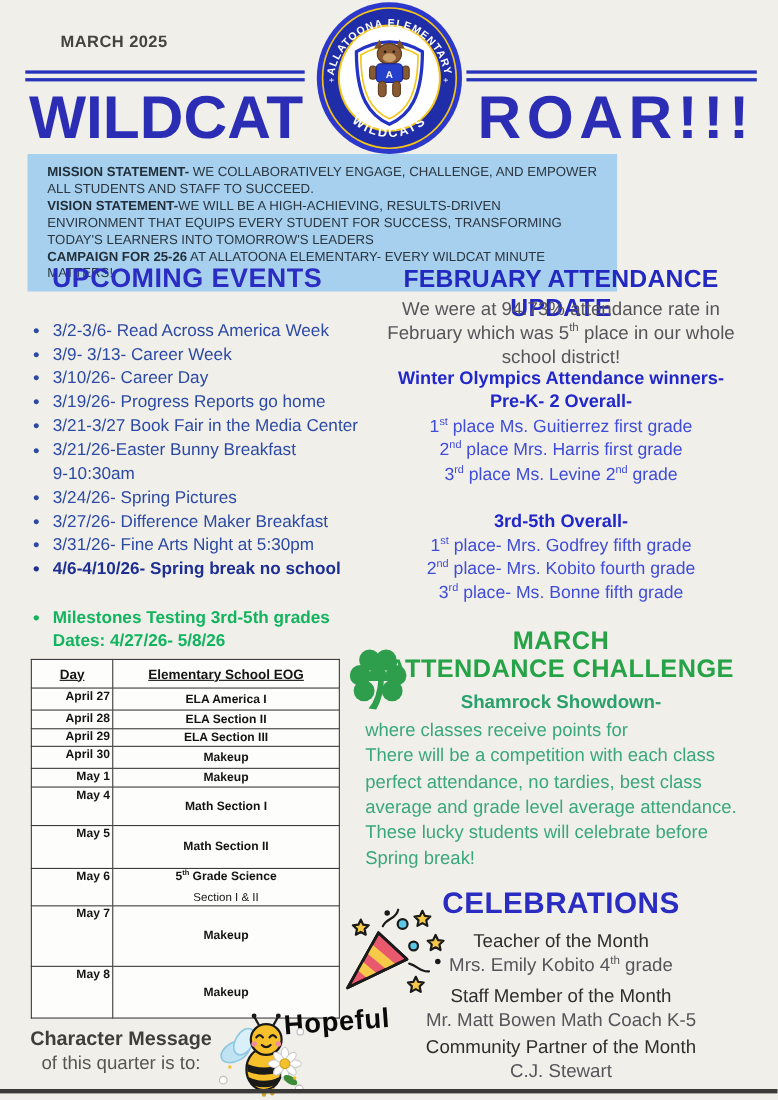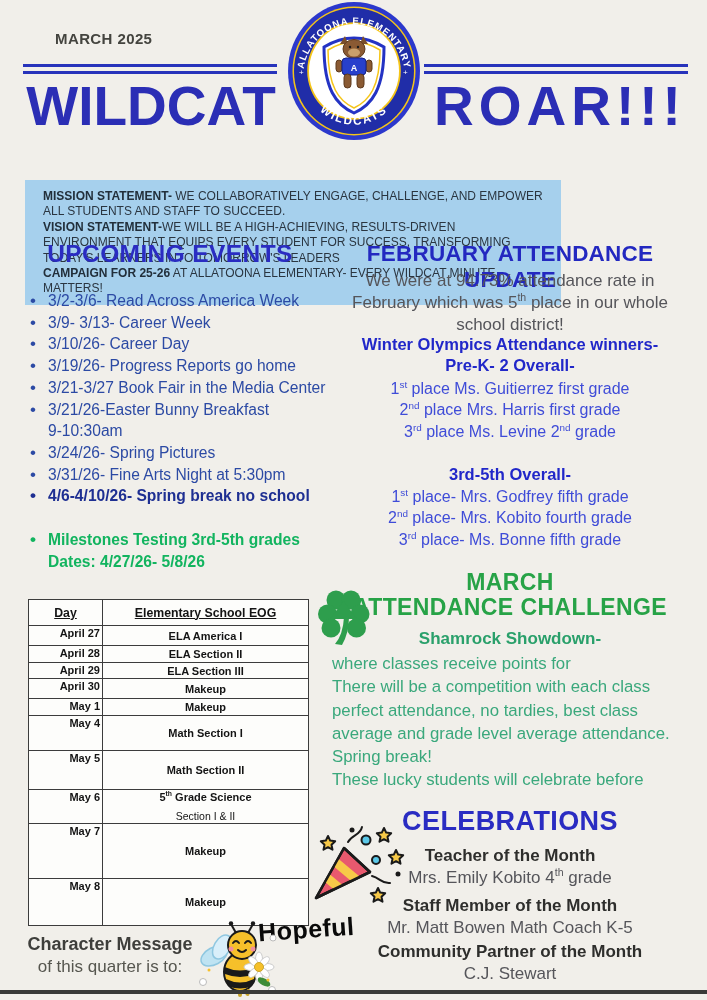--- a/index.html
+++ b/index.html
@@ -17,21 +17,21 @@
   .rule.r2{left:424px;top:70.5px;width:264px;}
   .title{position:absolute;top:79px;font-weight:900;font-size:55px;line-height:1;
          color:#2b2eb5;text-align:center;}
   .title.left{left:12px;width:278px;letter-spacing:0;}
   .title.right{left:424px;width:272px;letter-spacing:5px;}
   .logo{position:absolute;left:286px;top:0;width:136px;height:142px;}
 
   
   .mission{position:absolute;left:25px;top:140px;width:536px;box-sizing:border-box;
            background:#a6d0ed;padding:9px 18px 8px 18px;color:#2a3540;
-           font-size:12px;line-height:15.4px;font-weight:500;margin-top:40px;}
+           font-size:12px;line-height:15.4px;font-weight:500;}
   .mission p{margin:0;}
   .mission b{font-weight:800;color:#222f3b;}
 
   
   .marker{font-weight:900;color:#2a2cc2;letter-spacing:.4px;}
 
   
   .events-title{position:absolute;left:15px;top:240px;width:310px;text-align:center;
                 font-size:24.5px;}
   .events-list{position:absolute;left:30px;top:290px;width:330px;font-size:15.6px;
@@ -73,21 +73,21 @@
   .prek{top:378px;}
   .upper-h{top:465px;font-size:16.5px;font-weight:800;color:#2127c9;}
   .upper{top:486px;}
   .march-title{top:570px;font-size:23px;color:#27a347;line-height:25px;letter-spacing:.4px;font-weight:900;}
   .shamrock{position:absolute;left:318px;top:589px;width:52px;height:58px;}
   .showdown{top:629px;font-size:17px;font-weight:800;color:#2aa06b;}
   .challenge-body{position:absolute;left:332px;top:652px;width:375px;text-align:left;
                   font-size:16.8px;color:#3aa87c;line-height:23.3px;white-space:nowrap;}
   .cele-title{top:806px;font-size:27px;}
   .popper{position:absolute;left:308px;top:820px;width:98px;height:86px;}
-  .cele-label{font-size:17px;font-weight:700;color:#2e2e2c;}
+  .cele-label{font-size:17px;font-weight:400;color:#2e2e2c;}
   .cele-value{font-size:17px;color:#55555a;}
   .t-label{top:846px;} .t-value{top:868px;}
   .s-label{top:896px;} .s-value{top:918px;}
   .p-label{top:942px;} .p-value{top:964px;}
 
   .sup{font-size:62%;vertical-align:super;line-height:0;}
 
   .bottom-rule{position:absolute;left:0;top:990px;width:707px;height:3.5px;background:#3a3a38;}
 </style>
 </head>
@@ -149,20 +149,21 @@
 
   <div class="events-list">
     <div class="item bullet">3/2-3/6- Read Across America Week</div>
     <div class="item bullet">3/9- 3/13- Career Week</div>
     <div class="item bullet">3/10/26- Career Day</div>
     <div class="item bullet">3/19/26- Progress Reports go home</div>
     <div class="item bullet">3/21-3/27 Book Fair in the Media Center</div>
     <div class="item bullet">3/21/26-Easter Bunny Breakfast</div>
     <div class="item">9-10:30am</div>
     <div class="item bullet">3/24/26- Spring Pictures</div>
+    <div class="item bullet">3/27/26- Difference Maker Breakfast</div>
     <div class="item bullet">3/31/26- Fine Arts Night at 5:30pm</div>
     <div class="item bullet bold">4/6-4/10/26- Spring break no school</div>
     <div class="milestones">
       <div class="item bullet">Milestones Testing 3rd-5th grades</div>
       <div class="item">Dates: 4/27/26- 5/8/26</div>
     </div>
   </div>
 
   <table class="eog">
     <colgroup>
@@ -306,22 +307,22 @@
     </g>
   </svg>
 
   <div class="rline showdown">Shamrock Showdown-</div>
 
   <div class="challenge-body">
     <div>where classes receive points for</div>
     <div>There will be a competition with each class</div>
     <div>perfect attendance, no tardies, best class</div>
     <div>average and grade level average attendance.</div>
+    <div>These lucky students will celebrate before</div>
     <div>Spring break!</div>
-    <div>These lucky students will celebrate before</div>
   </div>
 
   <div class="rline cele-title marker">CELEBRATIONS</div>
 
   <svg class="popper" viewBox="0 0 98 86" xmlns="http://www.w3.org/2000/svg">
     <defs>
       <clipPath id="coneClip">
           <polygon points="8,78 36,28 62,52"></polygon>
         </clipPath>
     </defs>

